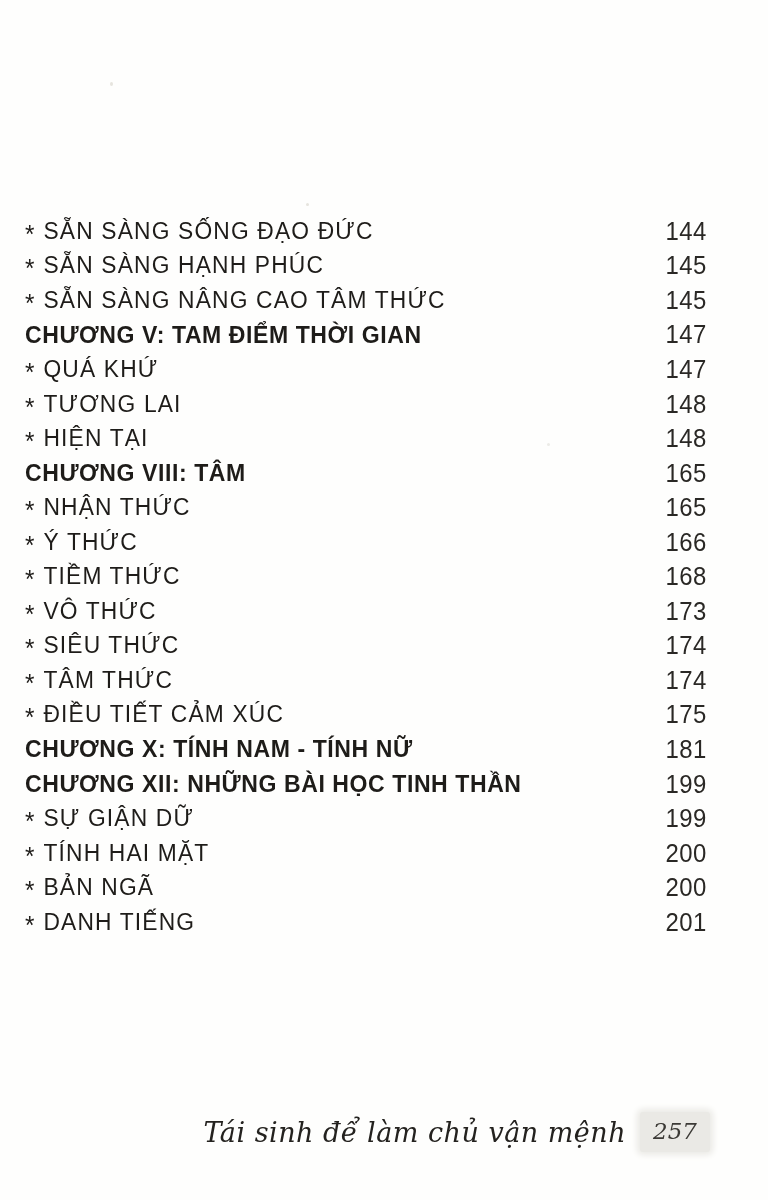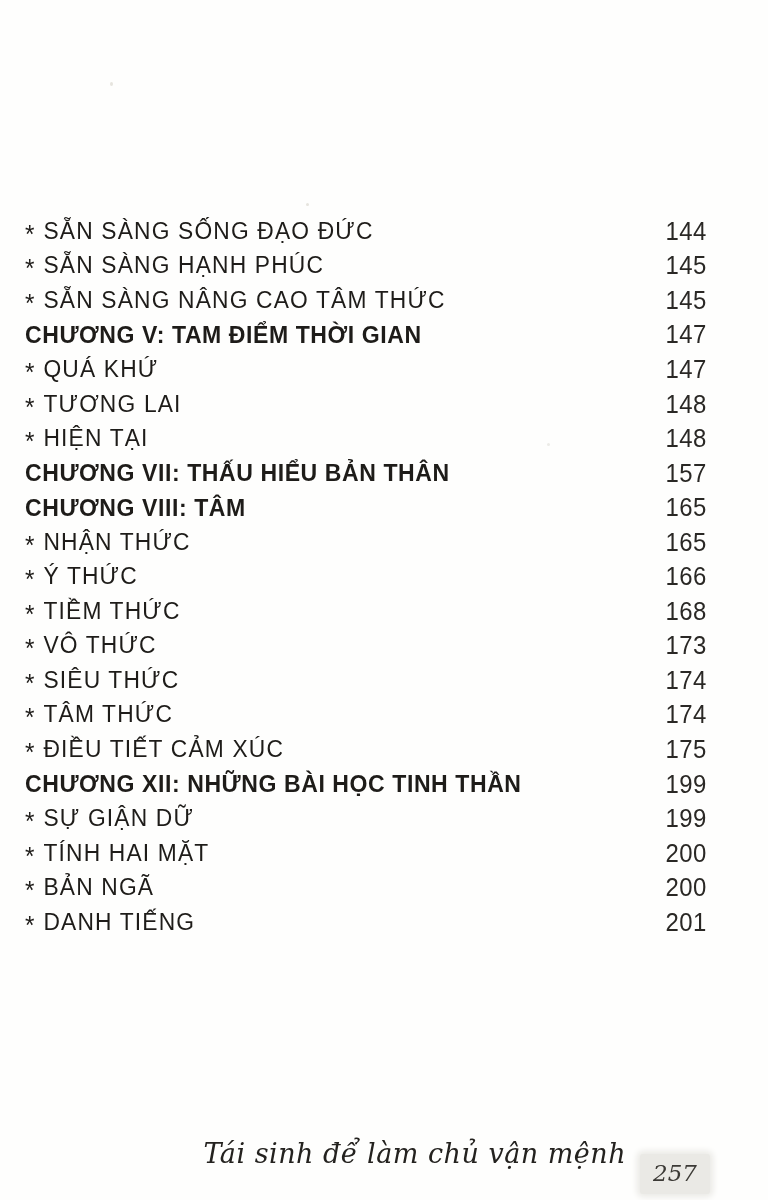--- a/index.html
+++ b/index.html
@@ -90,21 +90,20 @@
   }
   .footer-num {
     font-family: "DejaVu Serif", serif;
     font-style: italic;
     font-size: 23px;
     color: #3c3a36;
     background: var(--footer-num-bg);
     padding: 6px 13px 8px 13px;
     border-radius: 3px;
     box-shadow: 0 0 6px 3px var(--footer-num-bg);
-    margin-top: 42px;
   }
 </style>
 </head>
 <body>
 
 <span class="speck s1"></span>
 <span class="speck s2"></span>
 <span class="speck s3"></span>
 <span class="speck s4"></span>
 
@@ -159,27 +158,20 @@
 
   <div class="row">
     <span class="label">
       <span class="bullet">*</span>
       <span class="label-text">HIỆN TẠI</span>
     </span>
     <span class="num">148</span>
   </div>
 
 
-  <div class="row chapter">
-    <span class="label">
-
-      <span class="label-text">CHƯƠNG VII: THẤU HIỂU BẢN THÂN</span>
-    </span>
-    <span class="num">157</span>
-  </div>
 
   <div class="row chapter">
     <span class="label">
 
       <span class="label-text">CHƯƠNG VIII: TÂM</span>
     </span>
     <span class="num">165</span>
   </div>
 
   <div class="row">
@@ -232,20 +224,27 @@
 
   <div class="row">
     <span class="label">
       <span class="bullet">*</span>
       <span class="label-text">ĐIỀU TIẾT CẢM XÚC</span>
     </span>
     <span class="num">175</span>
   </div>
 
 
+  <div class="row chapter">
+    <span class="label">
+
+      <span class="label-text">CHƯƠNG X: TÍNH NAM - TÍNH NỮ</span>
+    </span>
+    <span class="num">181</span>
+  </div>
 
 
   <div class="row chapter">
     <span class="label">
 
       <span class="label-text">CHƯƠNG XII: NHỮNG BÀI HỌC TINH THẦN</span>
     </span>
     <span class="num">199</span>
   </div>
 

